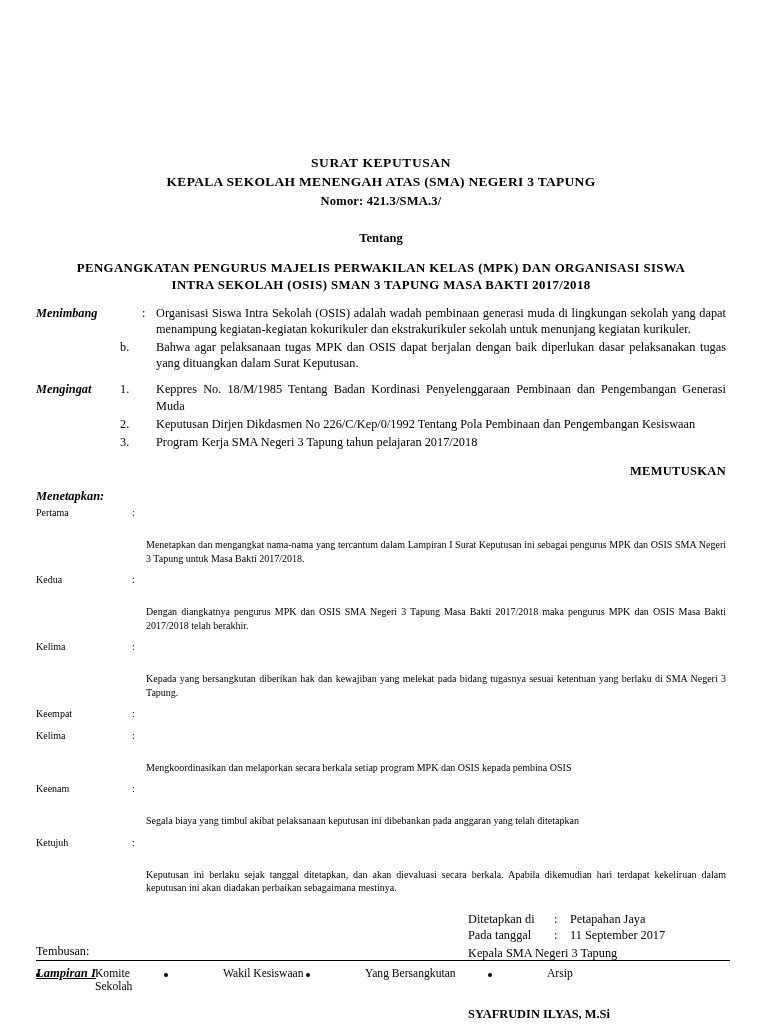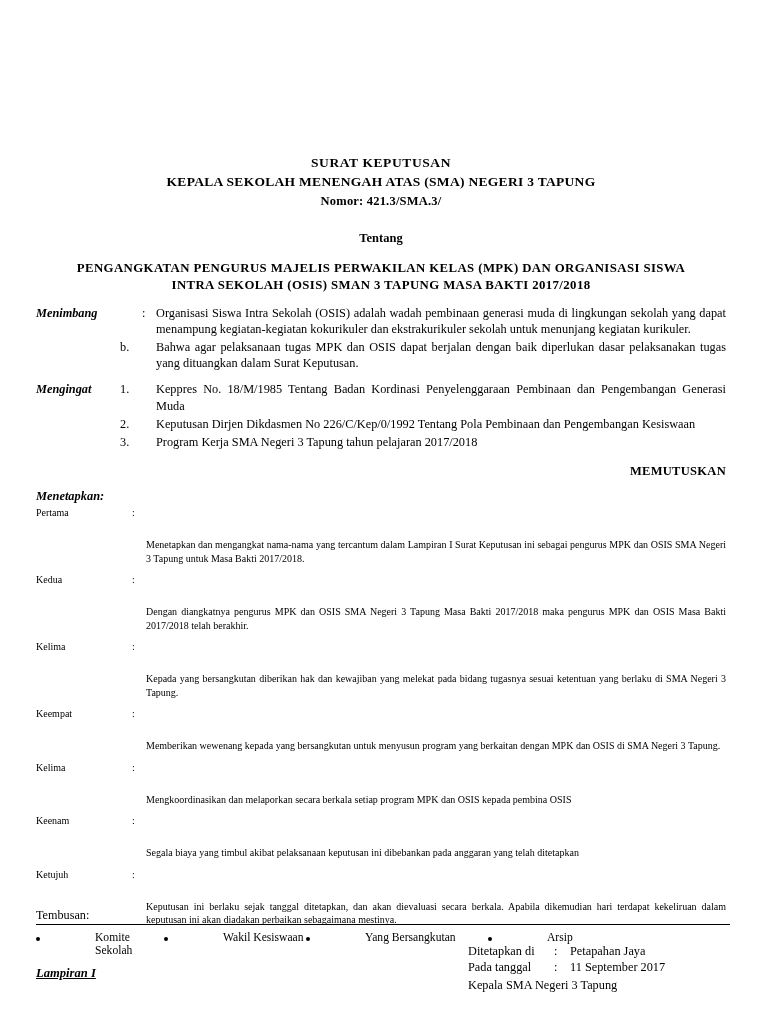--- a/index.html
+++ b/index.html
@@ -150,21 +150,21 @@
   }
   .sig-nip {
     font-weight: bold;
     font-size: 12.4px;
     margin-top: 18px;
   }
   
   .footer {
     position: absolute;
     left: 36px;
-    top: 908px;
+    top: 944px;
     width: 694px;
   }
   .tembusan-label {
     font-size: 12.2px;
   }
   .hr {
     border: none;
     border-top: 1px solid #000;
     margin: 1px 0 0 0;
   }
@@ -267,21 +267,20 @@
       <div class="decision-body">Dengan diangkatnya pengurus MPK dan OSIS SMA Negeri 3 Tapung Masa Bakti 2017/2018 maka pengurus MPK dan OSIS Masa Bakti 2017/2018 telah berakhir.</div>
     </div>
     <div class="decision">
       <div class="decision-label">Kelima</div>
       <div class="decision-colon">:</div>
       <div class="decision-body">Kepada yang bersangkutan diberikan hak dan kewajiban yang melekat pada bidang tugasnya sesuai ketentuan yang berlaku di SMA Negeri 3 Tapung.</div>
     </div>
     <div class="decision">
       <div class="decision-label">Keempat</div>
       <div class="decision-colon">:</div>
-      <div class="decision-body">Memberikan wewenang kepada yang bersangkutan untuk menyusun program yang berkaitan dengan MPK dan OSIS di SMA Negeri 3 Tapung.</div>
     </div>
     <div class="decision">
       <div class="decision-label">Kelima</div>
       <div class="decision-colon">:</div>
       <div class="decision-body">Mengkoordinasikan dan melaporkan secara berkala setiap program MPK dan OSIS kepada pembina OSIS</div>
     </div>
     <div class="decision">
       <div class="decision-label">Keenam</div>
       <div class="decision-colon">:</div>
       <div class="decision-body">Segala biaya yang timbul akibat pelaksanaan keputusan ini dibebankan pada anggaran yang telah ditetapkan</div>

